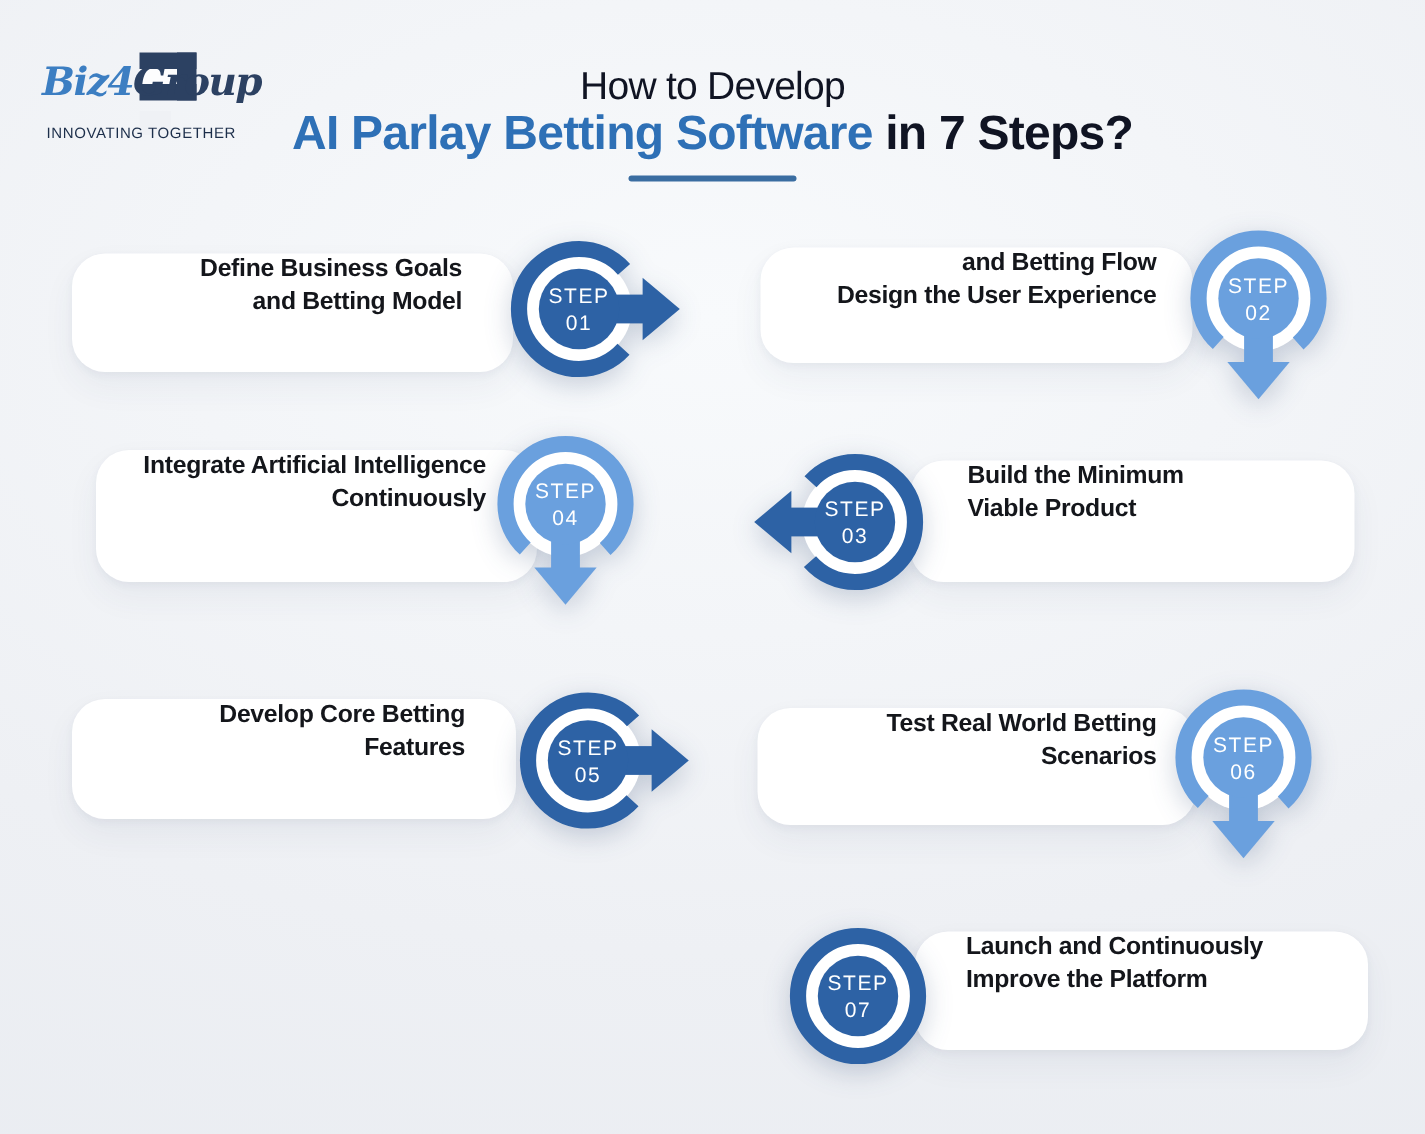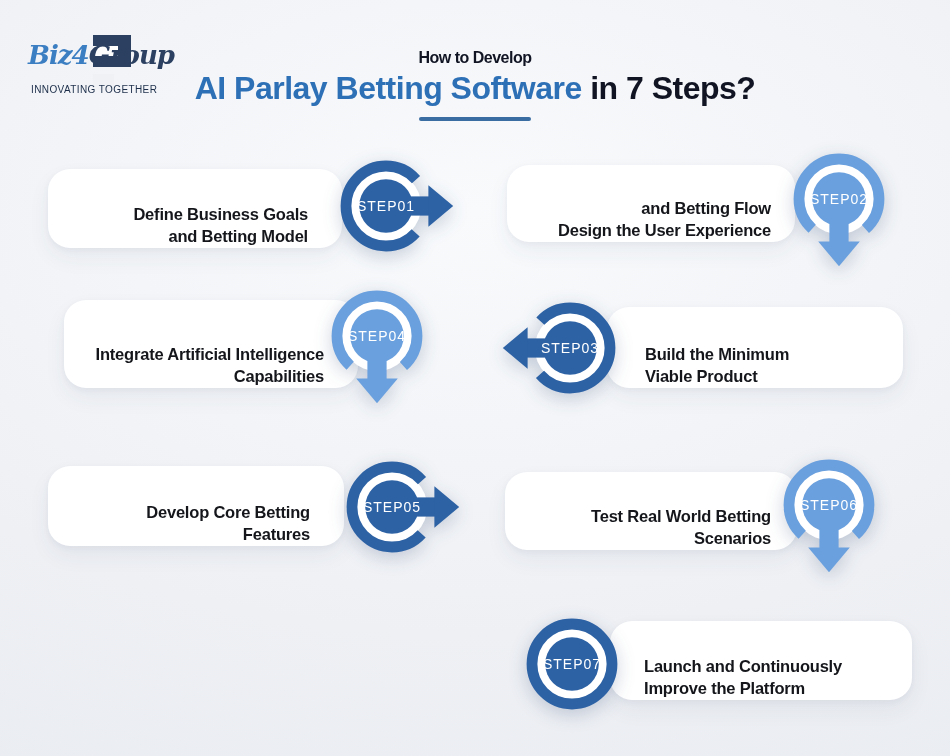--- a/index.html
+++ b/index.html
@@ -39,33 +39,33 @@
   }
   .brand-blue{color:var(--logo-blue);}
   .brand-dark{color:var(--logo-navy);}
   .brand-tagline{
     position:absolute;left:31px;top:71px;
     font-size:10px;font-weight:normal;letter-spacing:0.4px;color:#1c2e4a;white-space:nowrap;
   }
 
   
   .title{position:absolute;left:0;top:42px;width:100%;text-align:center;color:var(--title-text);}
-  .title .t1{font-size:16px;font-weight:700;line-height:31px;letter-spacing:-0.5px;}
+  .title .t1{font-size:26px;font-weight:400;line-height:31px;letter-spacing:-0.5px;}
   .title .t2{font-size:32px;font-weight:700;line-height:31px;letter-spacing:-0.5px;text-align:center;}
   .title .hl{color:var(--title-accent);}
   .title-underline{
     position:absolute;left:419px;top:117px;width:112px;height:3.5px;
     background:var(--underline);border-radius:2px;
   }
 
   
   .card{
     position:absolute;background:var(--card);border-radius:22px;z-index:1;
     box-shadow:0 10px 22px rgba(44,65,98,0.06),0 2px 6px rgba(44,65,98,0.05);
-    display:flex;align-items:flex-end;
+    display:flex;align-items:flex-start;
   }
   .card-text{
     width:100%;font-size:16.5px;font-weight:700;color:var(--text);
     line-height:1.32;letter-spacing:-0.2px;
   }
   .card-text div{white-space:nowrap;}
   .align-r .card-text{text-align:right;}
   .align-l .card-text{text-align:left;}
 
   .c1{left:48px;top:169px;width:294px;height:79px;padding-right:34px;}
@@ -79,21 +79,21 @@
   
   .badge{position:absolute;width:136px;height:136px;z-index:2;}
   .badge svg{display:block;filter:drop-shadow(0 5px 9px rgba(27,55,100,0.22));}
   .badge .ring{fill:none;stroke-width:13.5px;}
   .badge .disc{fill:#ffffff;}
   .badge.dark .ring{stroke:var(--badge-dark);}
   .badge.dark .neck,.badge.dark .head,.badge.dark .core{fill:var(--badge-dark);}
   .badge.light .ring{stroke:var(--badge-light);}
   .badge.light .neck,.badge.light .head,.badge.light .core{fill:var(--badge-light);}
   .badge-label{
-    position:absolute;inset:0;display:flex;flex-direction:row;
+    position:absolute;inset:0;display:flex;flex-direction:column;
     align-items:center;justify-content:center;
     color:#ffffff;font-size:14px;line-height:18px;font-weight:500;
     letter-spacing:1px;text-align:center;
   }
 
   .b1{left:318px;top:138px;}
   .b2{left:771px;top:131px;}
   .b3{left:502px;top:280px;}
   .b4{left:309px;top:268px;}
   .b5{left:324px;top:439px;}
@@ -195,21 +195,21 @@
         <div>03</div>
       </div>
     </div>
   </div>
 
   
   <div class="step" style="display:contents">
     <div class="card c4 align-r">
       <div class="card-text">
         <div>Integrate Artificial Intelligence</div>
-        <div>Capabilities</div>
+        <div>Continuously</div>
       </div>
     </div>
     <div class="badge b4 light">
       <svg viewBox="0 0 170 170" width="136" height="136">
         <g transform="rotate(90 85 85)">
           <circle class="disc" cx="85" cy="85" r="44"></circle>
           <circle class="ring" cx="85" cy="85" r="50" stroke-dasharray="240.9 73.3" stroke-dashoffset="277.5"></circle>
           <rect class="neck" x="85" y="73" width="56" height="24"></rect>
           <polygon class="head" points="138,59 169,85 138,111"></polygon>
           <circle class="core" cx="85" cy="85" r="33.5"></circle>

